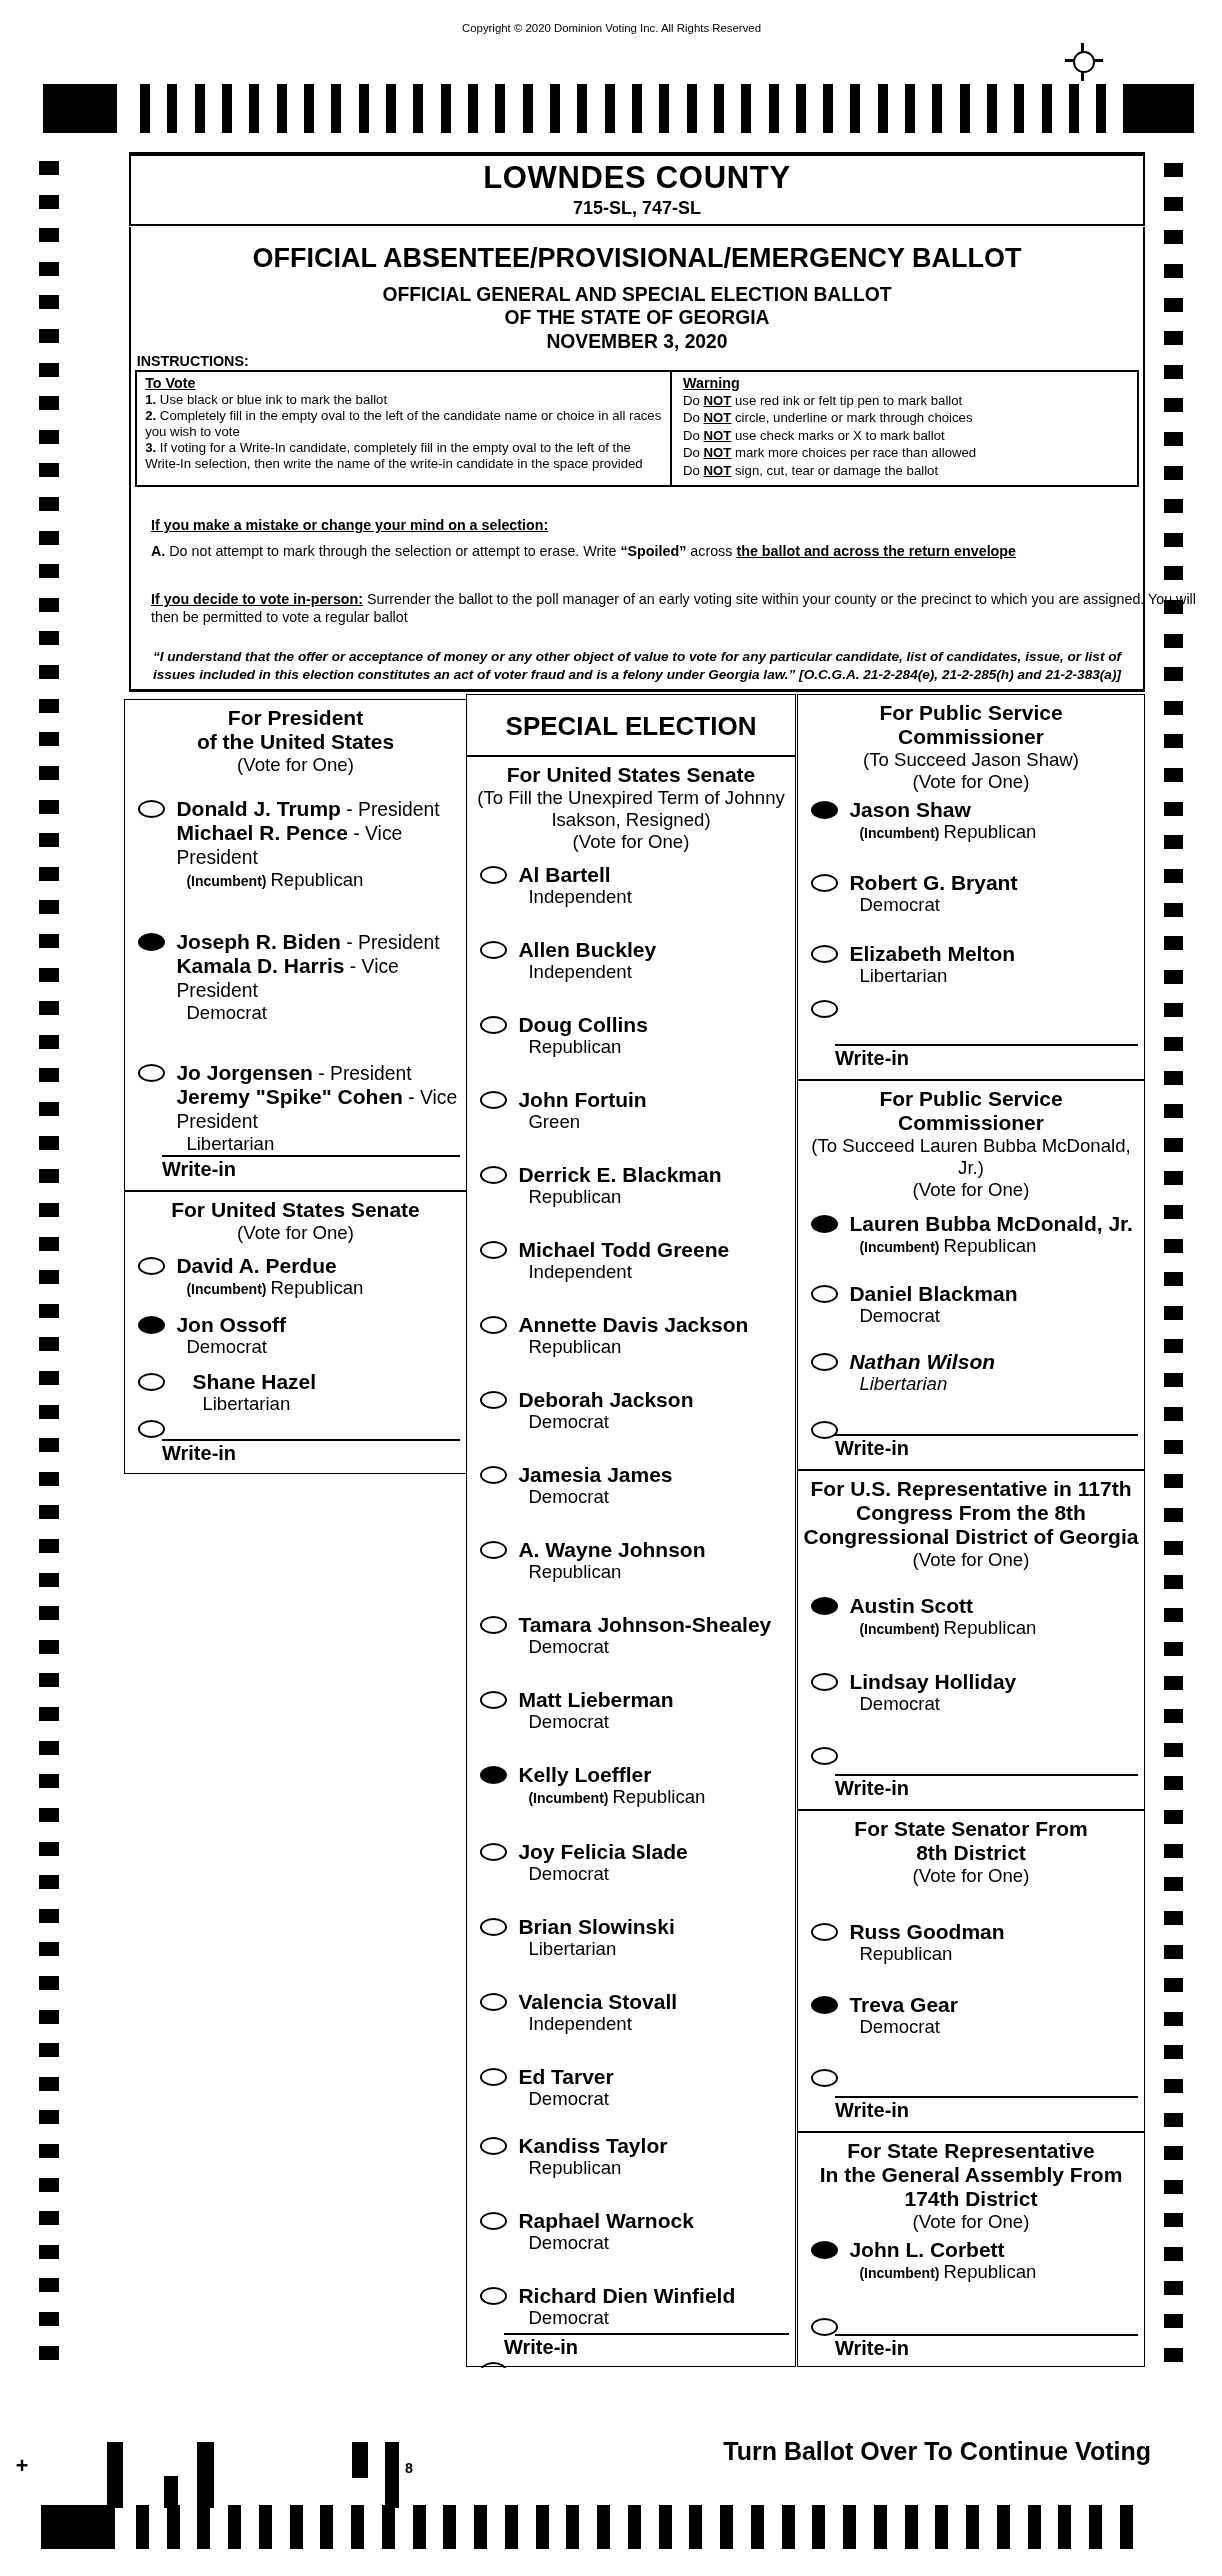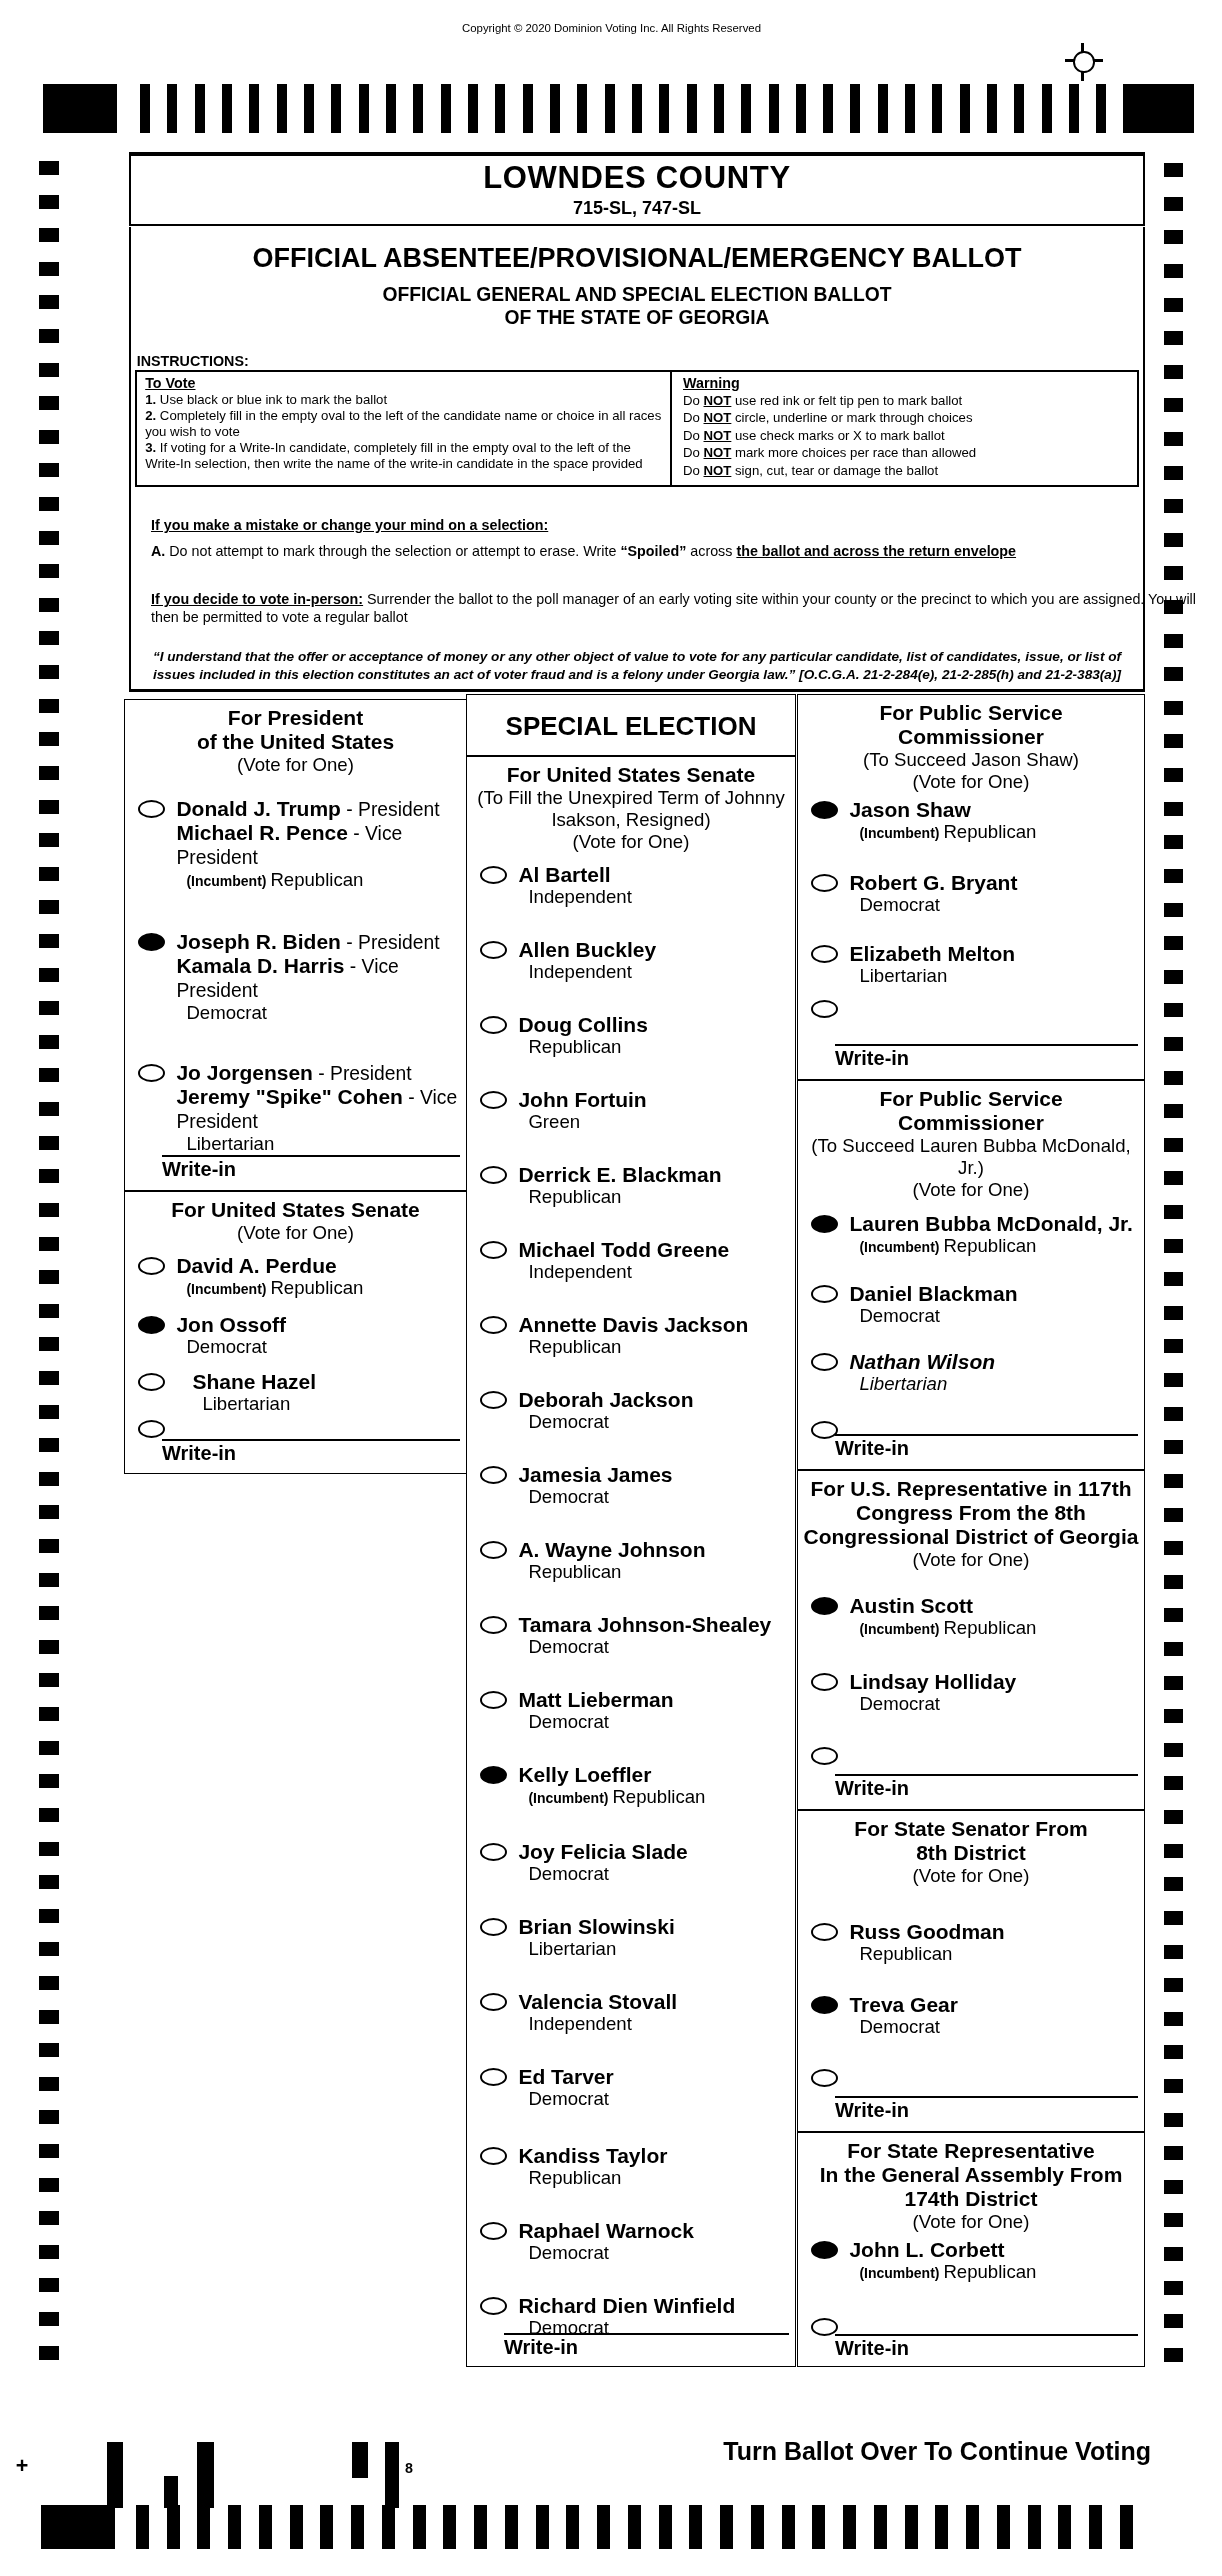--- a/index.html
+++ b/index.html
@@ -281,20 +281,21 @@
 
   <div id="county-box">
     <div id="county-name">LOWNDES COUNTY</div>
     <div id="precinct">715-SL, 747-SL</div>
   </div>
 
   <div id="header-rest">
     <div id="ballot-title">OFFICIAL ABSENTEE/PROVISIONAL/EMERGENCY BALLOT</div>
     <div class="subt" style="top:57px;">OFFICIAL GENERAL AND SPECIAL ELECTION BALLOT</div>
     <div class="subt" style="top:80px;">OF THE STATE OF GEORGIA</div>
+    <div class="subt" style="top:104px;">NOVEMBER 3, 2020</div>
     <div id="instr-label">INSTRUCTIONS:</div>
     <div id="instr-box">
       <div id="tovote-cell">
         <div class="cell-title">To Vote</div>
         <div id="tovote-items">
             <div class="tvitem"><b>1.</b> Use black or blue ink to mark the ballot</div>
             <div class="tvitem"><b>2.</b> Completely fill in the empty oval to the left of the candidate name or choice in all races you wish to vote</div>
             <div class="tvitem"><b>3.</b> If voting for a Write-In candidate, completely fill in the empty oval to the left of the Write-In selection, then write the name of the write-in candidate in the space provided</div>
           </div>
       </div>
@@ -507,21 +508,21 @@
                 <div class="pt">Libertarian</div>
               </div>
             </div>
             <div class="cand" style="margin-bottom: 31px;">
               <span class="oval"></span>
               <div class="ct">
                 <div class="nm"><b>Valencia Stovall</b></div>
                 <div class="pt">Independent</div>
               </div>
             </div>
-            <div class="cand" style="margin-bottom: 35px;">
+            <div class="cand" style="margin-bottom: 25px;">
               <span class="oval"></span>
               <div class="ct">
                 <div class="nm"><b>Ed Tarver</b></div>
                 <div class="pt">Democrat</div>
               </div>
             </div>
             <div class="cand" style="margin-bottom: 31px;">
               <span class="oval"></span>
               <div class="ct">
                 <div class="nm"><b>Kandiss Taylor</b></div>

